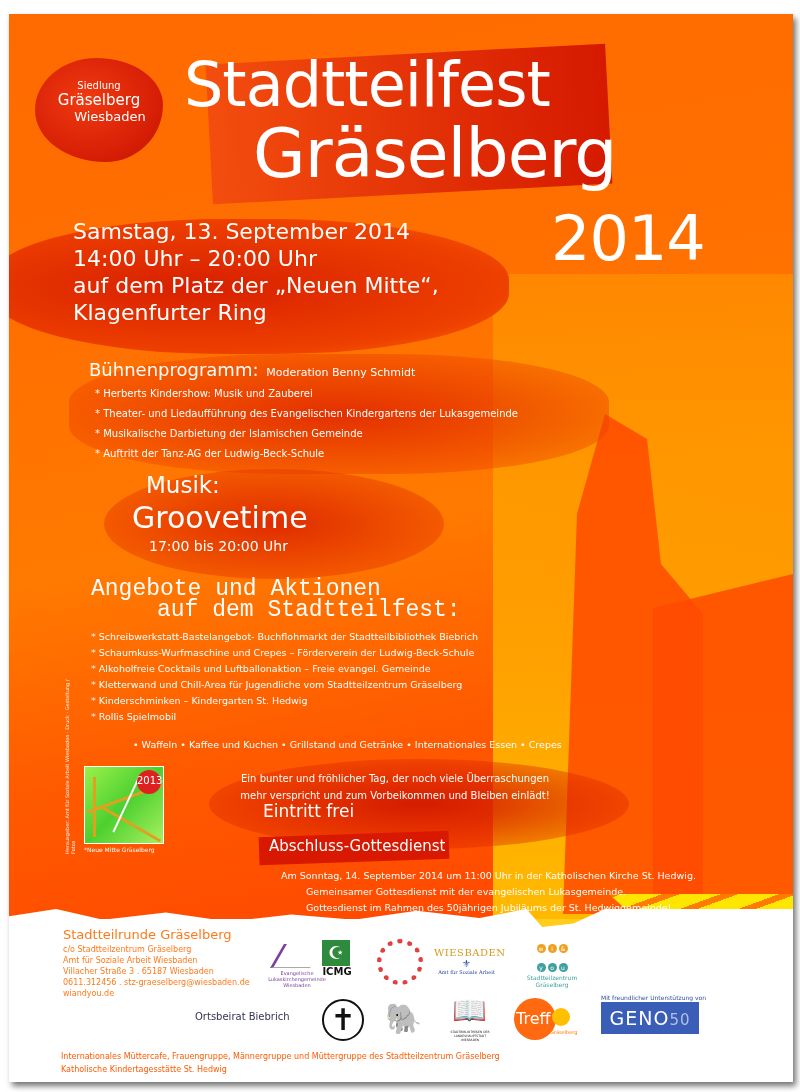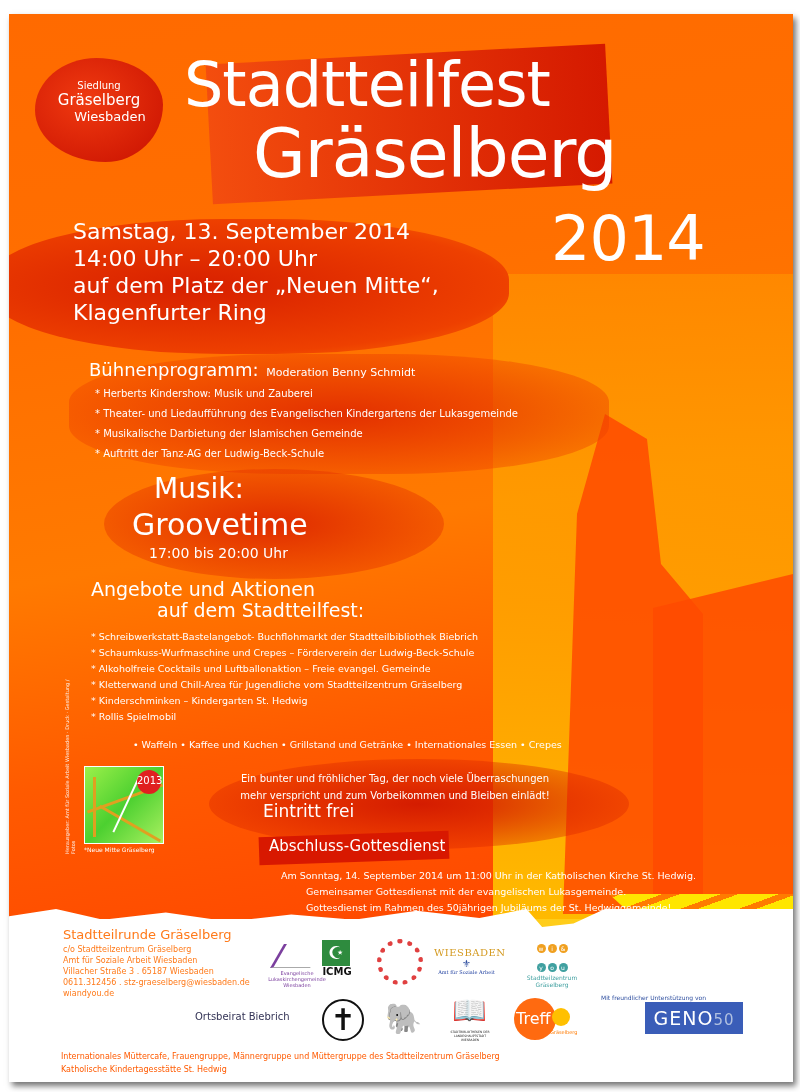--- a/index.html
+++ b/index.html
@@ -78,26 +78,26 @@
   .stage-list { list-style: none; margin-top: 4px; margin-left: 6px; }
   .stage-list li { font-size: 10px; line-height: 20px; }
   .stage-list li::before { content: "* "; }
 
   .music-band {
     position: absolute; left: 95px; top: 455px; width: 340px; height: 110px;
     background: radial-gradient(ellipse at 50% 50%, #e02c00, rgba(230,50,0,0.3) 85%, rgba(255,100,0,0) 100%);
     border-radius: 50%;
   }
   .music-block { position: absolute; left: 123px; top: 458px; color: #fff; }
-  .music-label { font-size: 28px; margin-left: 22px; }
+  .music-label { font-size: 23px; margin-left: 14px; }
   .music-band-name { font-size: 30px; line-height: 40px; }
   .music-time { font-size: 14px; margin-left: 17px; }
 
   .offers-block { position: absolute; left: 82px; top: 565px; color: #fff; }
-  .offers-title { font-size: 19px; line-height: 21px; }
+  .offers-title { font-size: 23px; line-height: 21px; font-family: Liberation Mono, monospace; }
   .offers-title .l2 { margin-left: 66px; display: block; }
   .offers-list { list-style: none; margin-top: 8px; }
   .offers-list li { font-size: 9.5px; line-height: 16px; }
   .offers-list li::before { content: "* "; }
 
   .food-line { position: absolute; left: 124px; top: 725px; color: #fff; font-size: 9.5px; }
 
   .map-box {
     position: absolute; left: 75px; top: 752px; width: 80px; height: 78px;
     background: linear-gradient(135deg, #9cf04a, #4cd030 50%, #aaf060);
@@ -152,21 +152,21 @@
   .ortsbeirat { position: absolute; left: 186px; top: 997px; color: #333355; font-size: 10px; }
   .logo-cross { left: 313px; top: 985px; width: 42px; height: 42px; border: 2px solid #111; border-radius: 50%; font-size: 30px; line-height: 38px; color: #111; }
   .logo-elephant { left: 374px; top: 987px; width: 42px; height: 36px; font-size: 30px; color: #888; line-height: 36px; }
   .logo-book { left: 436px; top: 978px; width: 50px; height: 50px; font-size: 28px; color: #111; line-height: 38px; }
   .logo-book .sub { font-size: 3px; line-height: 4px; color: #222; }
   .logo-treff { left: 505px; top: 984px; width: 60px; height: 42px; }
   .logo-treff .circle { position: absolute; left: 0; top: 0; width: 42px; height: 42px; border-radius: 50%; background: #ff6a10; color: #fff; font-size: 16px; line-height: 42px; text-align: left; padding-left: 2px; }
   .logo-treff .o { position: absolute; left: 38px; top: 10px; width: 18px; height: 18px; border-radius: 50%; background: #ffc000; }
   .logo-treff .sub { position: absolute; left: 36px; top: 31px; font-size: 5px; color: #ff7a00; }
   .geno-caption { position: absolute; left: 592px; top: 980px; color: #3050a0; font-size: 6px; }
-  .logo-geno { left: 592px; top: 988px; width: 98px; height: 32px; background: #3a5db8; color: #fff; font-size: 19px; line-height: 32px; letter-spacing: 1px; margin-left: 44px; }
+  .logo-geno { left: 592px; top: 988px; width: 98px; height: 32px; background: #3a5db8; color: #fff; font-size: 19px; line-height: 32px; letter-spacing: 1px; }
   .logo-geno .num { color: #b0c0e0; font-size: 15px; }
 
   .footer-text { position: absolute; left: 52px; top: 1036px; color: #ff5a00; font-size: 8px; line-height: 13px; }
 </style>
 </head>
 <body>
 
 <div class="poster">
   <div class="orange-area"></div>
   <div class="photo-right"></div>

